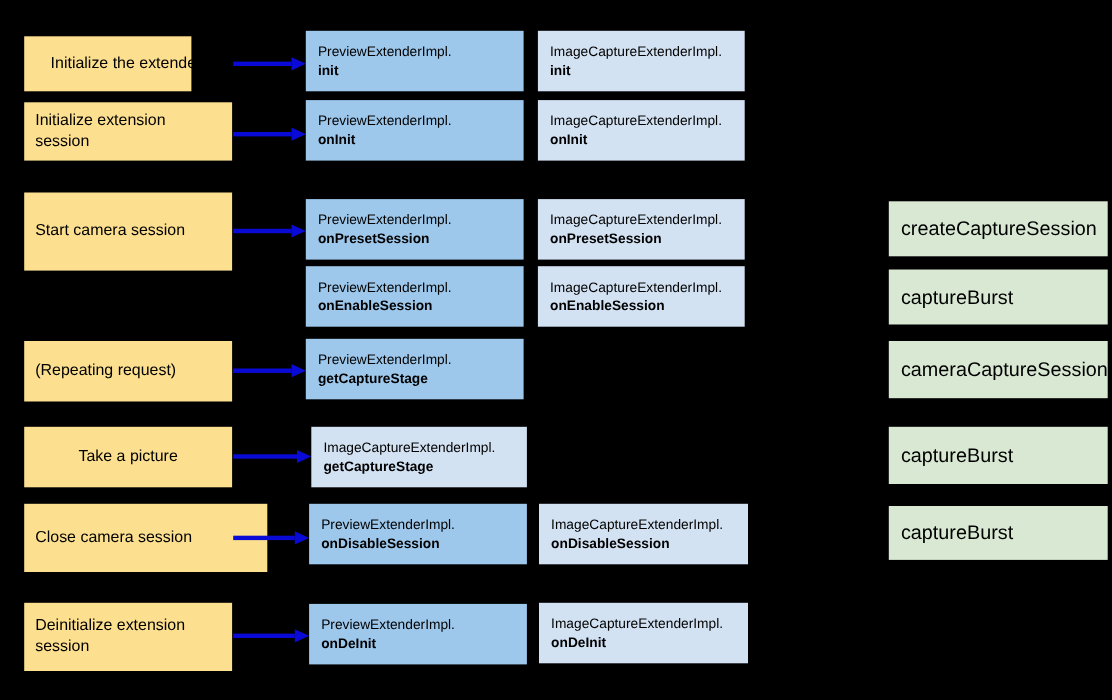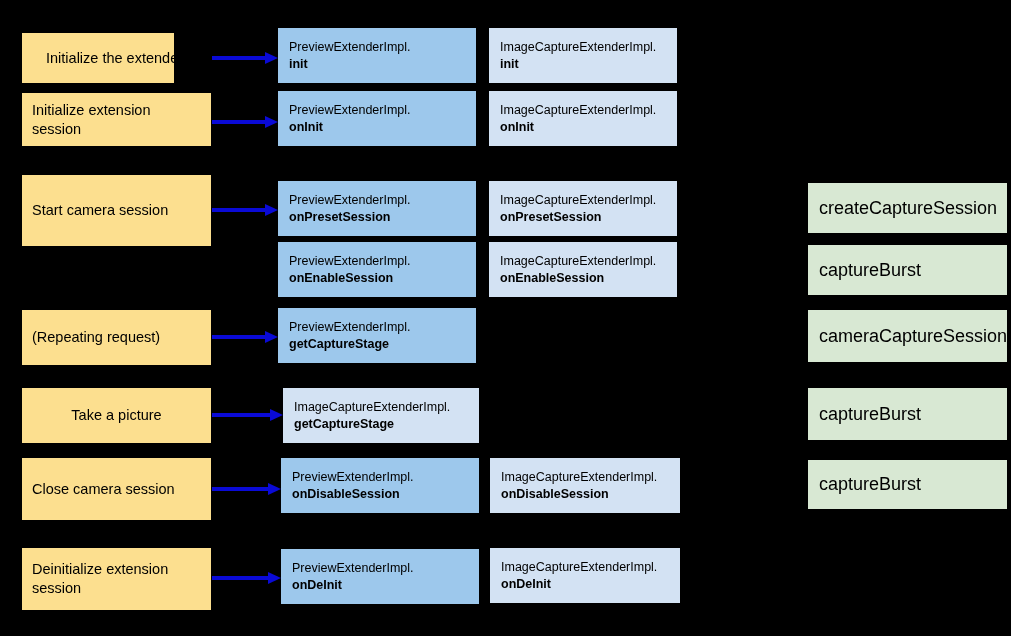--- a/index.html
+++ b/index.html
@@ -175,21 +175,21 @@
     <div class="head" style="left:58px;"></div>
   </div>
   <div class="box box-imagecapture" style="left:283px; top:388px; width:196px; height:55px;">
     <div class="cls">ImageCaptureExtenderImpl.</div>
     <div class="mth">getCaptureStage</div>
   </div>
   <div class="box box-camera2" style="left:808px; top:388px; width:199px; height:52px;">
     <div>captureBurst</div>
   </div>
 
-  <div class="box box-stage" style="left:22px; top:458px; width:189px; height:62px;">
+  <div class="box box-stage" style="left:22px; top:458px; width:221px; height:62px;">
     <div class="stage-line">Close camera session</div>
   </div>
   <div class="arrow" style="left:212px; top:489px; width:69px;">
     <div class="shaft" style="width:56px;"></div>
     <div class="head" style="left:56px;"></div>
   </div>
   <div class="box box-preview" style="left:281px; top:458px; width:198px; height:55px;">
     <div class="cls">PreviewExtenderImpl.</div>
     <div class="mth">onDisableSession</div>
   </div>

